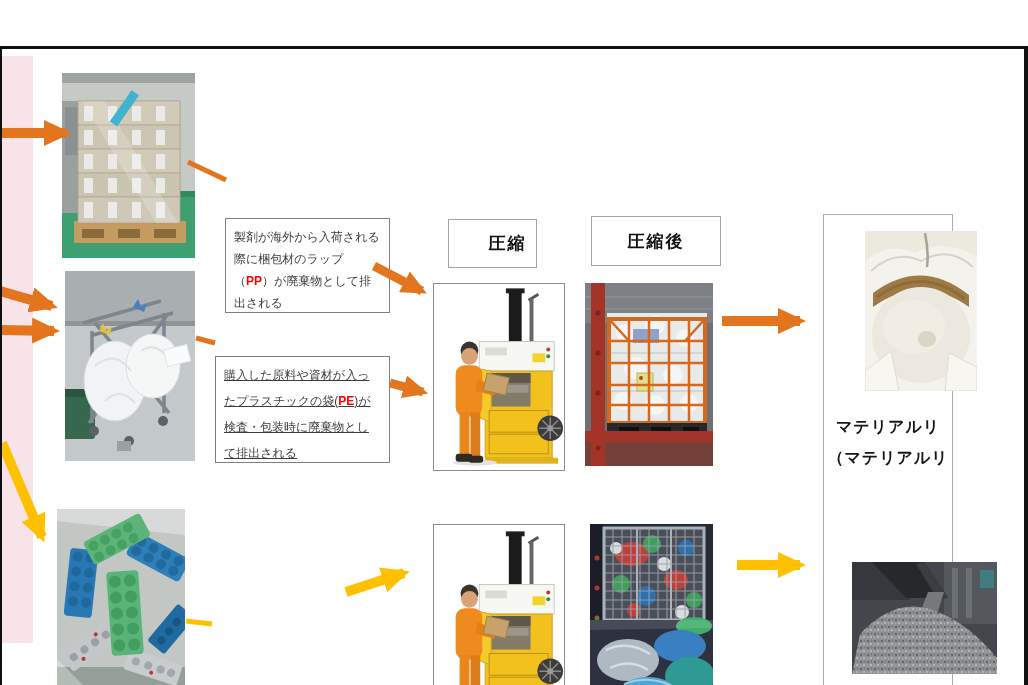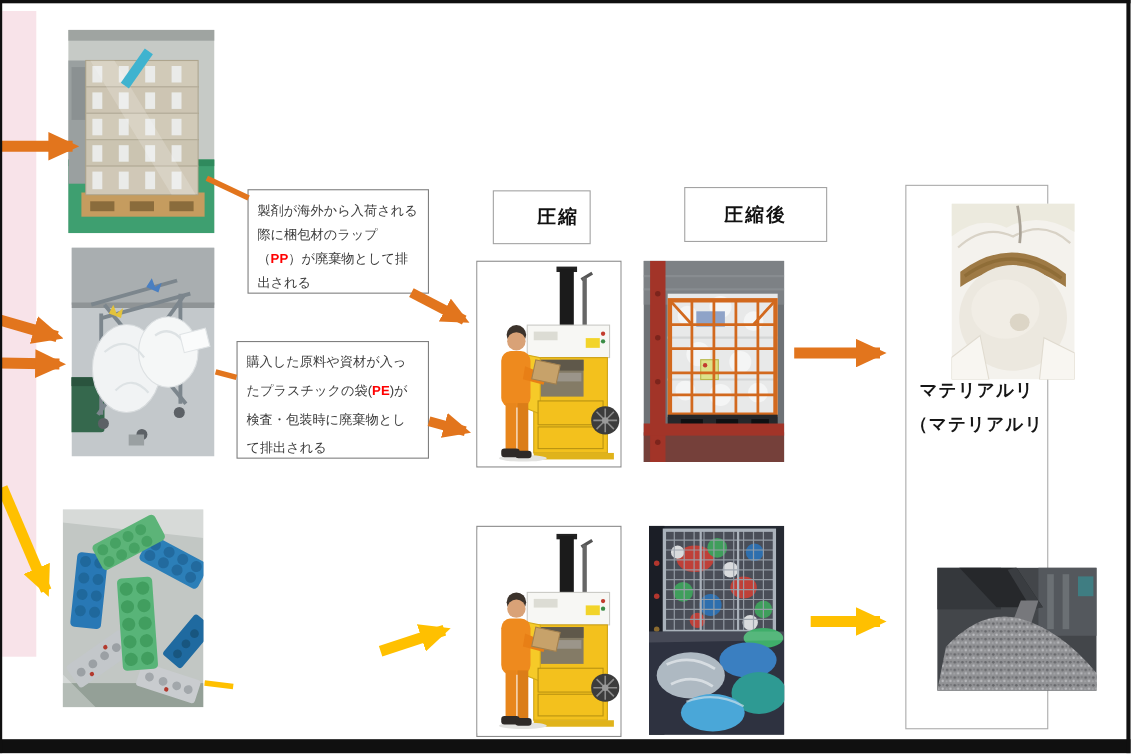--- a/index.html
+++ b/index.html
@@ -1,25 +1,25 @@
 <!DOCTYPE html>
 <html style="--arrow-orange: #E2751D; --arrow-yellow: #FFC000; --hl-red: #FF0000; --hl-blue: #0070C0; --left-pink: #F8E3E9;"><head>
 <meta charset="utf-8">
 <style>
   html,body{margin:0;padding:0;background:#e8e8e8;font-family:"Liberation Sans","DejaVu Sans",sans-serif;}
   .canvas{position:relative;width:1028px;height:685px;background:#ffffff;overflow:hidden;}
-  .abs{position:absolute;}
+  .abs{position:absolute;margin-top:46px;}
   .frame{background:#101010;z-index:30;}
   .pink-bar{background:var(--left-pink,#F8E3E9);z-index:1;}
   .photo{z-index:2;}
   .photo svg{display:block;}
   .photo-bordered{border:1px solid #8c8c8c;background:#fff;}
   .note{background:#fff;border:1px solid #7f7f7f;color:#3d3d3d;font-size:12px;box-sizing:border-box;z-index:3;}
   .note-1{padding:7px 8px;line-height:22px;}
-  .note-2{padding:5px 8px;line-height:26px;}
+  .note-2{padding:5px 8px;line-height:26px;text-decoration:underline;}
   .note-3{padding:6px 7px;line-height:19px;}
   .stage-label{background:#fff;border:1px solid #a3a3a3;color:#111;font-weight:bold;font-size:17px;
     display:flex;align-items:center;justify-content:center;box-sizing:border-box;z-index:3;letter-spacing:2px;}
   .recycle-box{background:#fff;border:1px solid #ababab;box-sizing:border-box;z-index:1;}
   .recycle-label{color:#161616;font-weight:bold;font-size:16px;line-height:31px;text-align:center;z-index:4;letter-spacing:1px;}
   .overlay{position:absolute;left:0;top:0;z-index:5;pointer-events:none;}
   .stroke-o{stroke:var(--arrow-orange,#E2751D);}
   .stroke-y{stroke:var(--arrow-yellow,#FFC000);}
   .fill-o{fill:var(--arrow-orange,#E2751D);}
   .fill-y{fill:var(--arrow-yellow,#FFC000);}
@@ -206,21 +206,21 @@
   <div class="abs note note-1" style="left:225px;top:172px;width:165px;height:95px;">
     <span><span>製剤が海外から入荷される際に梱包材のラップ（</span><span class="red">PP</span><span>）が廃棄物として排出される</span></span>
   </div>
   <div class="abs note note-2" style="left:215px;top:310px;width:175px;height:107px;">
     <span><span>購入した原料や資材が入ったプラスチックの袋(</span><span class="red">PE</span><span>)が検査・包装時に廃棄物として排出される</span></span>
   </div>
 
   <div class="abs stage-label" style="left:448px;top:173px;width:89px;height:49px;padding-left:30px;">
     <span>圧縮</span>
   </div>
-  <div class="abs stage-label" style="left:622px;top:170px;width:130px;height:50px;">
+  <div class="abs stage-label" style="left:591px;top:170px;width:130px;height:50px;">
     <span>圧縮後</span>
   </div>
 
   <div class="abs photo photo-bordered" style="left:433px;top:237px;">
     <svg width="130" height="186" viewBox="0 0 132 188">
       <rect width="132" height="188" fill="#ffffff"></rect>
       <rect x="73" y="4" width="19" height="5" fill="#222"></rect>
       <rect x="76" y="6" width="13" height="58" fill="#1b1b1b"></rect>
       <path d="M96,16 l10,-6" stroke="#555" stroke-width="3" fill="none"></path>
       <rect x="97" y="14" width="4" height="44" fill="#666"></rect>
@@ -362,21 +362,21 @@
       <ellipse cx="38" cy="136" rx="31" ry="21" fill="#aeb9c2"></ellipse>
       <path d="M16,126 Q38,116 60,130 M20,144 Q40,134 58,146" stroke="#e8edf0" stroke-width="2.5" fill="none" opacity="0.7"></path>
       <ellipse cx="100" cy="152" rx="25" ry="19" fill="#2e9a93"></ellipse>
       <ellipse cx="58" cy="170" rx="29" ry="17" fill="#4aa7d8"></ellipse>
       <path d="M34,160 Q60,150 86,164" stroke="#dfe8ec" stroke-width="2" fill="none" opacity="0.6"></path>
       <polygon points="0,96 123,96 123,104 0,106" fill="#ffffff" opacity="0.12"></polygon>
     </svg>
   </div>
 
   <div class="abs recycle-box" style="left:823px;top:168px;width:130px;height:495px;"></div>
-  <div class="abs recycle-label" style="left:818px;top:340px;width:140px;">
+  <div class="abs recycle-label" style="left:818px;top:365px;width:140px;">
     <div>マテリアルリ</div>
     <div>（マテリアルリ</div>
   </div>
 
   <div class="abs photo" style="left:865px;top:185px;">
     <svg width="112" height="160" viewBox="0 0 112 160">
       <rect width="112" height="160" fill="#f4f2ed"></rect>
       <path d="M0,30 Q25,10 50,22 Q80,6 112,26 V0 H0 Z" fill="#eceade"></path>
       <path d="M6,40 Q30,18 56,30 Q84,14 108,36" stroke="#d8d2c6" stroke-width="2" fill="none"></path>
       <path d="M60,2 q4,20 2,34" stroke="#a9a296" stroke-width="2.5" fill="none"></path>

